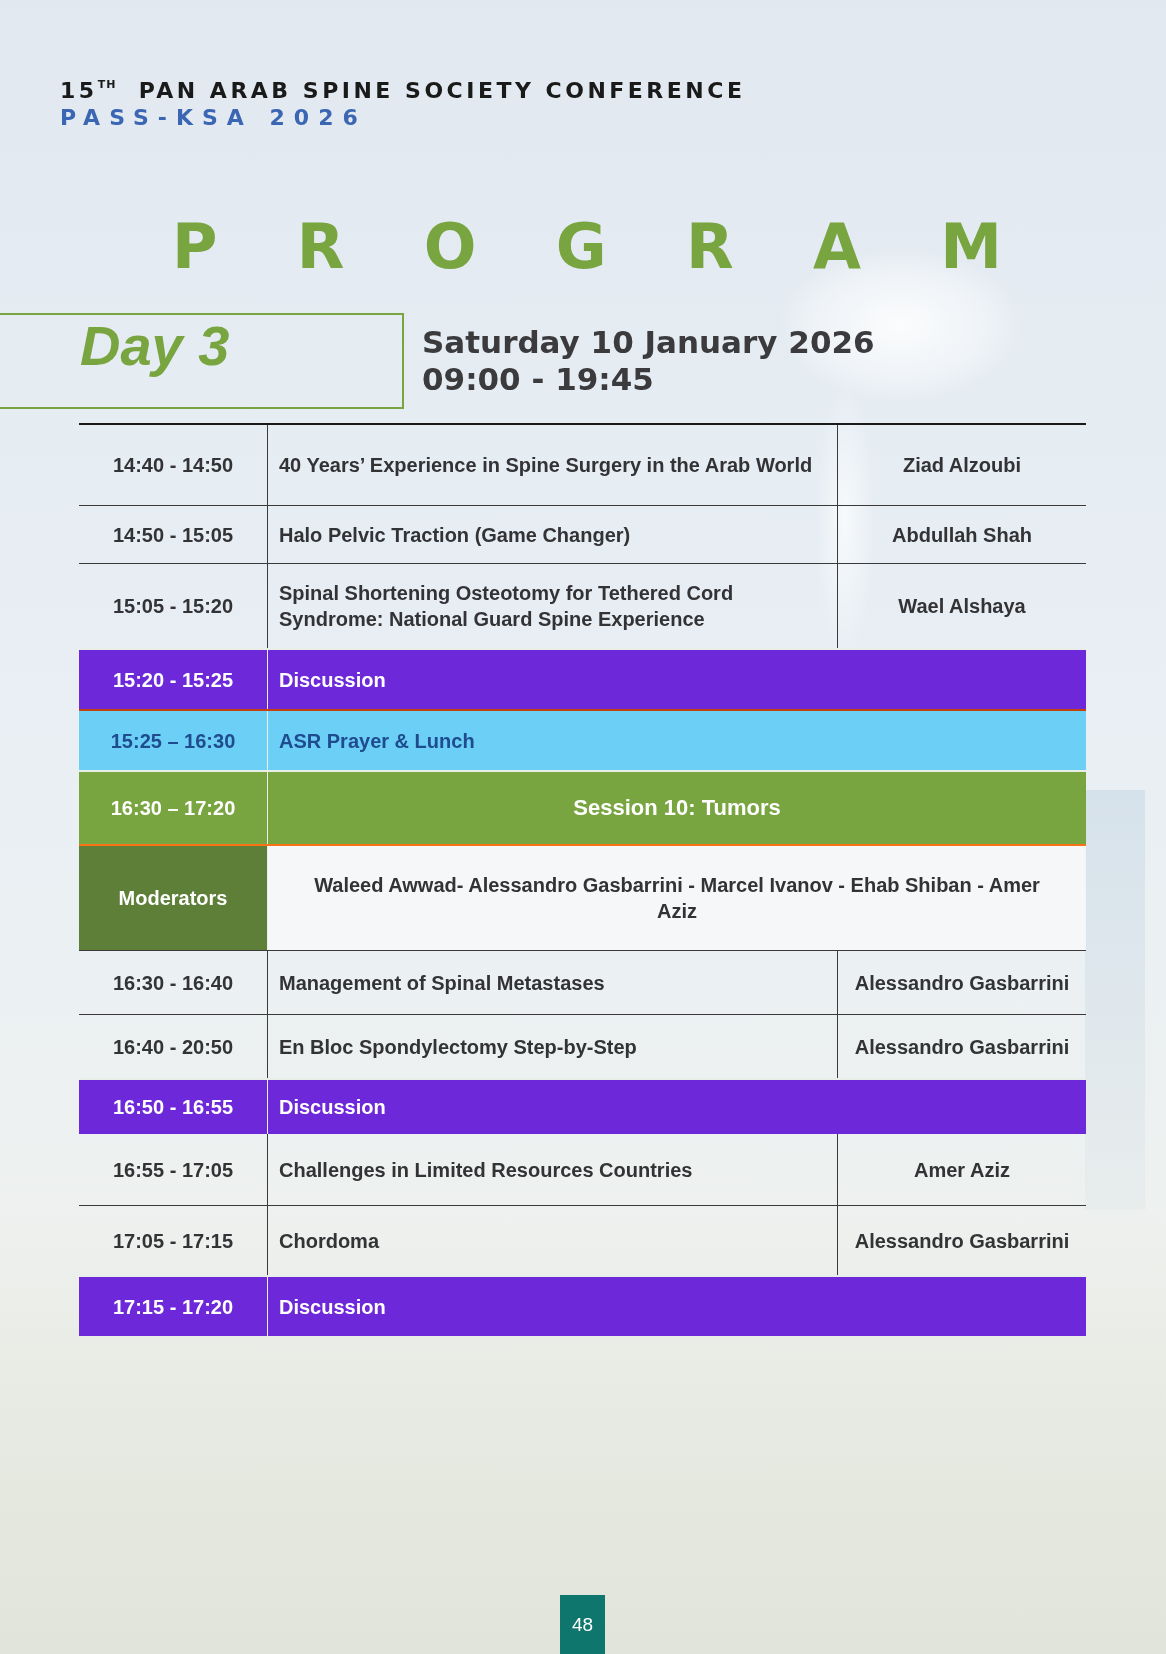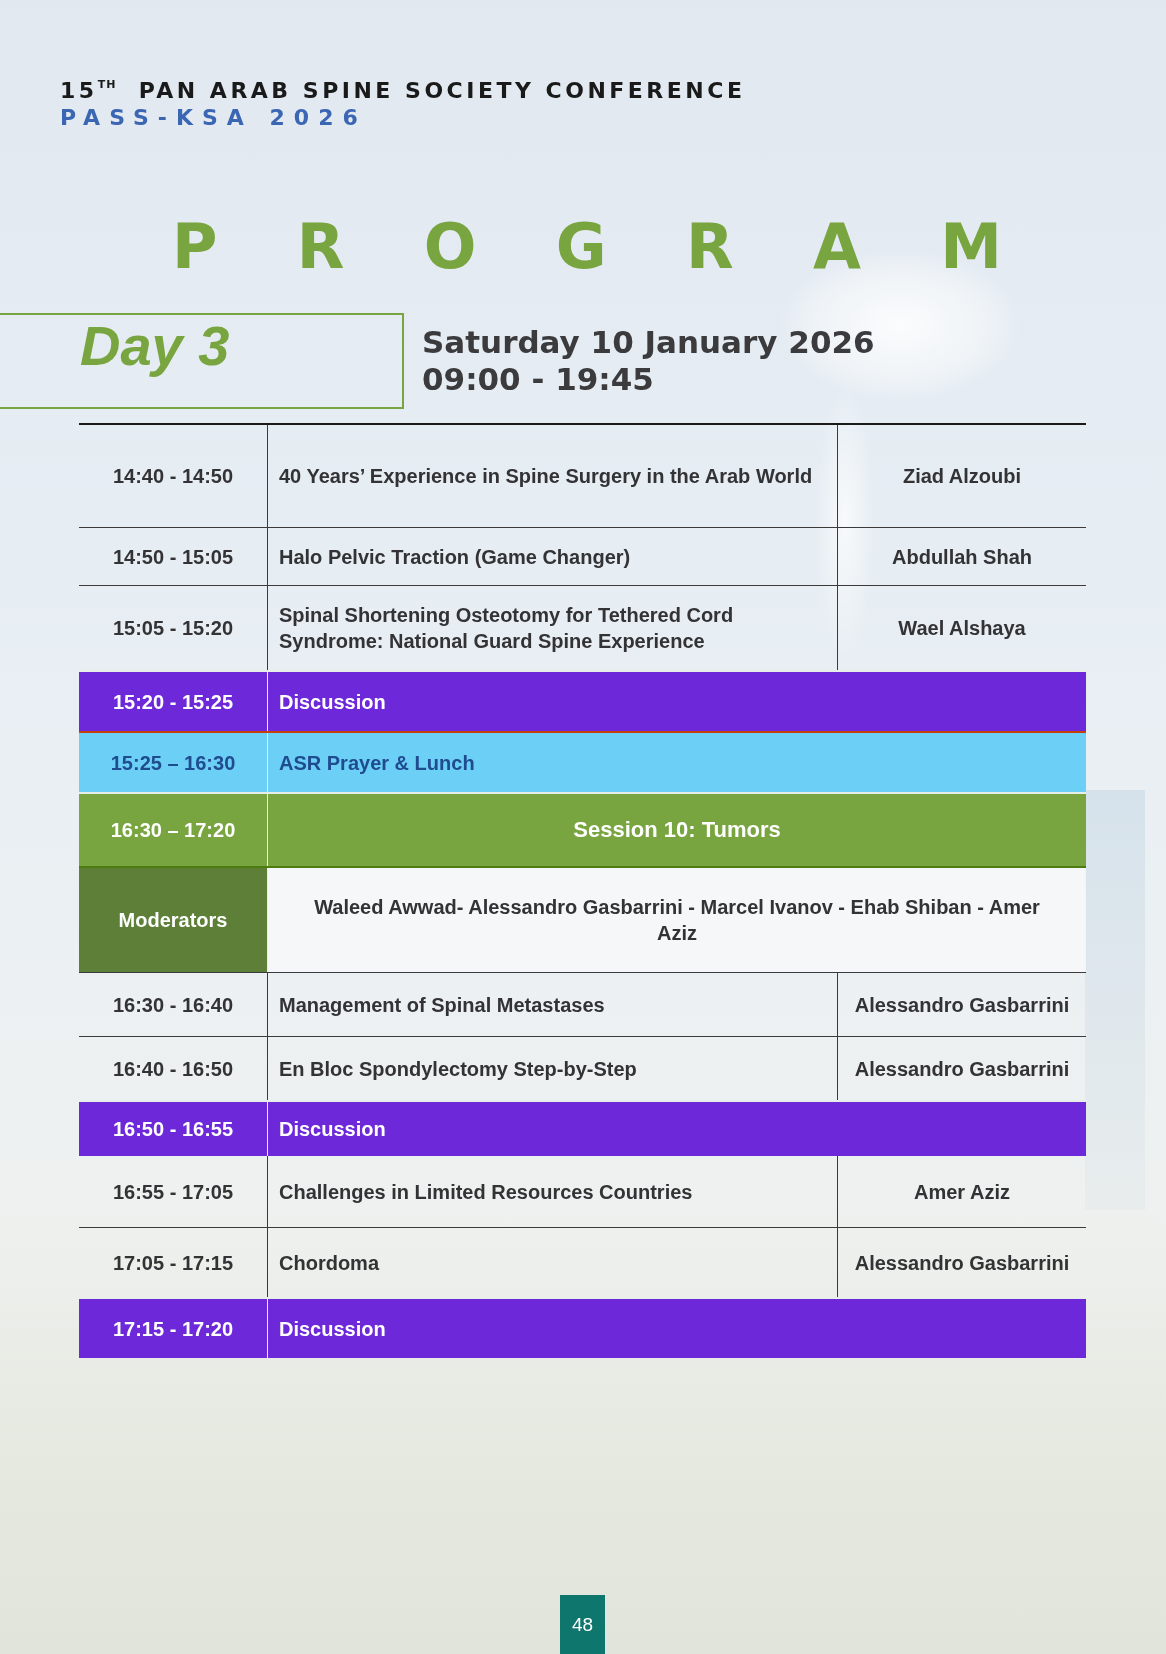--- a/index.html
+++ b/index.html
@@ -72,21 +72,21 @@
   .row.talk { border-bottom: 1.5px solid #3a3a3a; color: #333336; }
   .row.talk .c-title { border-left: 1.5px solid #3a3a3a; border-right: 1.5px solid #3a3a3a; }
   .row.talk.nobottom { border-bottom: none; }
 
   .row.discussion { background: #6d28d9; color: #ffffff; border-top: 2px solid #e8eee8; }
   .row.discussion .c-title { border-left: 1.5px solid #e8eee8; }
   .row.lunch { background: #6ccff6; color: #1f4c8f; border-top: 2px solid #c2410c; }
   .row.lunch .c-title { border-left: 1.5px solid #e8eee8; }
   .row.session { background: #79a540; color: #ffffff; border-top: 2px solid #e8eee8; }
   .row.session .c-title { border-left: 1.5px solid #e8eee8; justify-content: center; font-size: 22px; }
-  .row.moderators { border-top: 2px solid #4d7c0f; border-bottom: 1.5px solid #3a3a3a; justify-content: flex-end; }
+  .row.moderators { border-top: 2px solid #f97316; border-bottom: 1.5px solid #3a3a3a; justify-content: flex-end; }
   .row.moderators .c-time { background: #5d7f38; color: #ffffff; }
   .row.moderators .c-title {
     background: rgba(248,249,250,0.75); color: #333336; justify-content: center; text-align: center;
     padding: 0 40px; border-left: 1.5px solid #e8eee8;
   }
 
   .page-num {
     position: absolute; left: 560px; top: 1595px; width: 45px; height: 59px;
     background: #0f766e; color: #ffffff; font-size: 19px; text-align: center; padding-top: 19px;
   }
@@ -118,21 +118,21 @@
 </div>
 
 <div class="day-box"></div>
 <div class="day-label">Day 3</div>
 <div class="day-info">
   <div class="day-date">Saturday 10 January 2026</div>
   <div class="day-time">09:00 - 19:45</div>
 </div>
 
 <div class="schedule">
-  <div class="row talk" style="height:103px">
+  <div class="row talk" style="height:81px">
     <div class="cell c-time">14:40 - 14:50</div>
     <div class="cell c-title">40 Years’ Experience in Spine Surgery in the Arab World</div>
     <div class="cell c-speaker">Ziad Alzoubi</div>
   </div>
   <div class="row talk" style="height:58px">
     <div class="cell c-time">14:50 - 15:05</div>
     <div class="cell c-title">Halo Pelvic Traction (Game Changer)</div>
     <div class="cell c-speaker">Abdullah Shah</div>
   </div>
   <div class="row talk nobottom" style="height:84px">
@@ -155,21 +155,21 @@
   <div class="row moderators" style="height:107px">
     <div class="cell c-time">Moderators</div>
     <div class="cell c-title">Waleed Awwad- Alessandro Gasbarrini - Marcel Ivanov - Ehab Shiban - Amer Aziz</div>
   </div>
   <div class="row talk" style="height:64px">
     <div class="cell c-time">16:30 - 16:40</div>
     <div class="cell c-title">Management of Spinal Metastases</div>
     <div class="cell c-speaker">Alessandro Gasbarrini</div>
   </div>
   <div class="row talk nobottom" style="height:63px">
-    <div class="cell c-time">16:40 - 16:50</div>
+    <div class="cell c-time">16:40 - 20:50</div>
     <div class="cell c-title">En Bloc Spondylectomy Step-by-Step</div>
     <div class="cell c-speaker">Alessandro Gasbarrini</div>
   </div>
   <div class="row discussion" style="height:56px">
     <div class="cell c-time">16:50 - 16:55</div>
     <div class="cell c-title">Discussion</div>
   </div>
   <div class="row talk" style="height:72px">
     <div class="cell c-time">16:55 - 17:05</div>
     <div class="cell c-title">Challenges in Limited Resources Countries</div>

